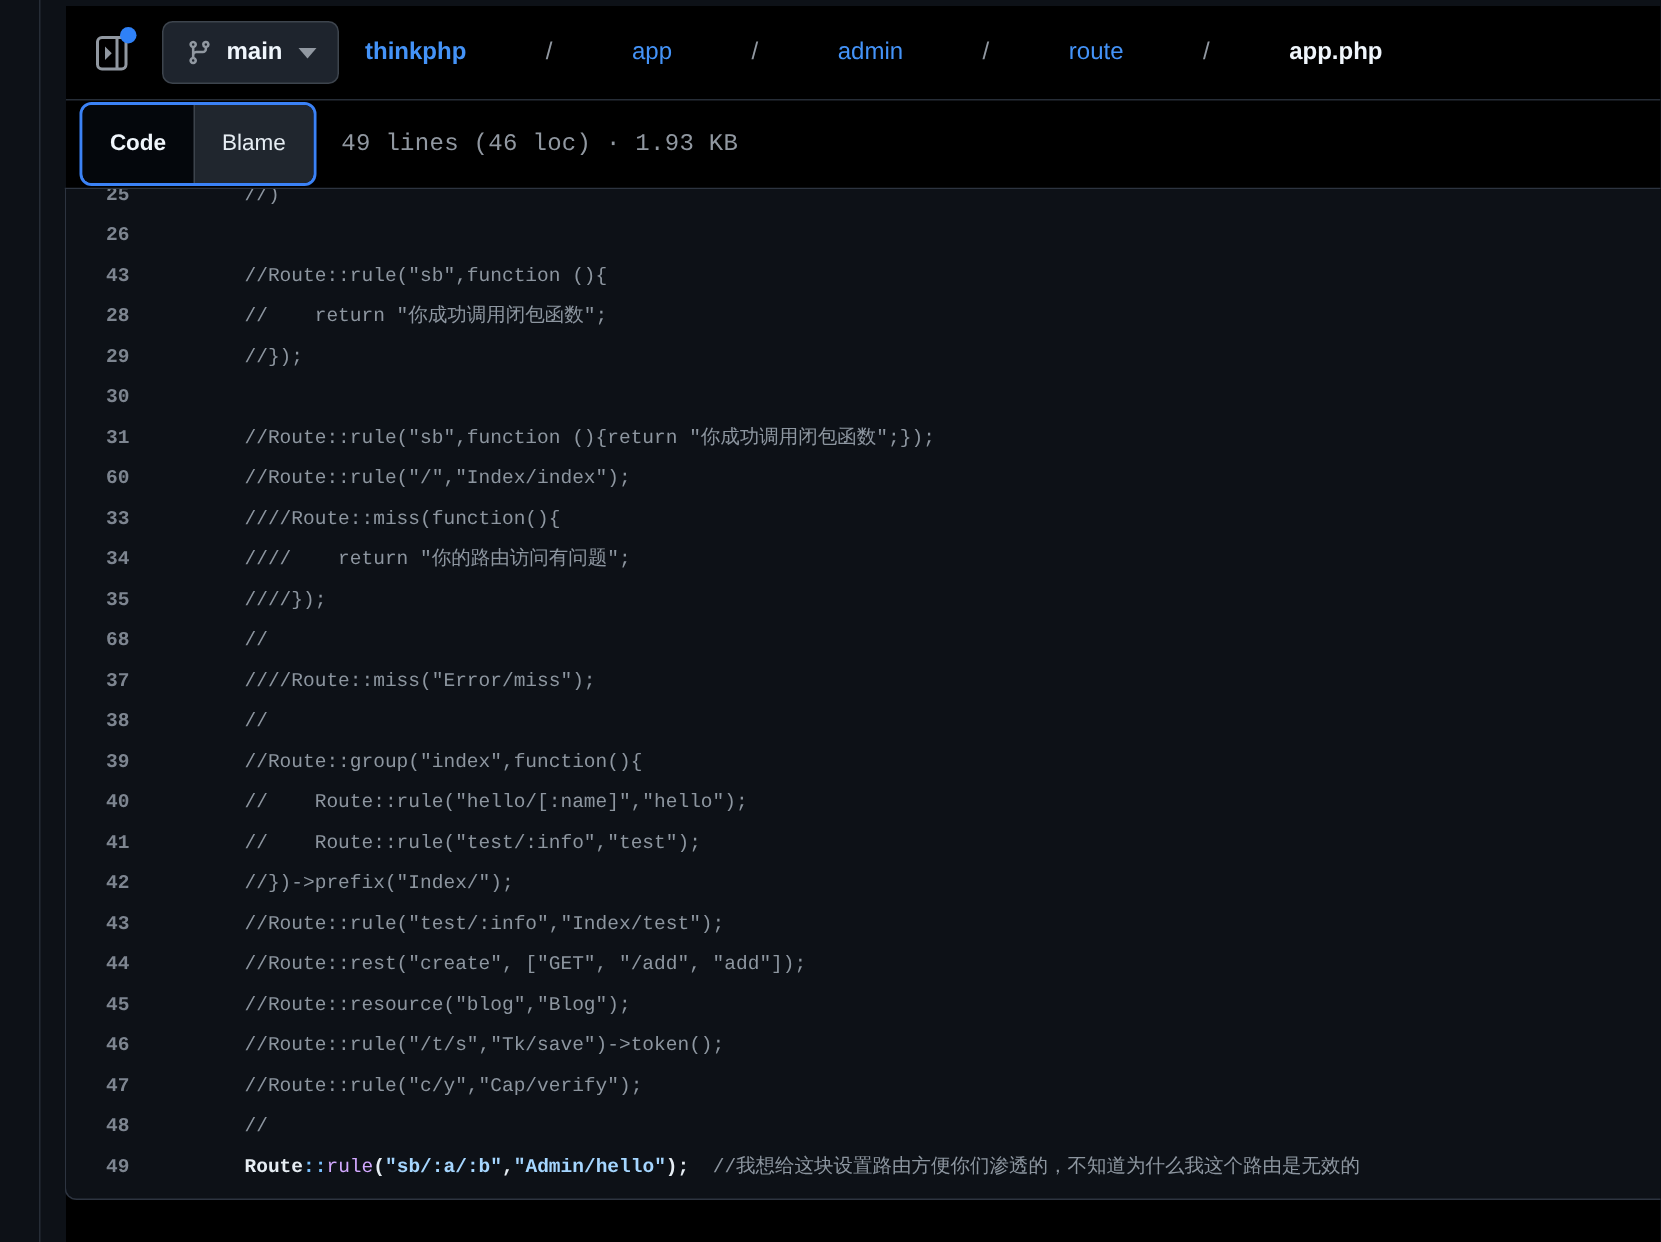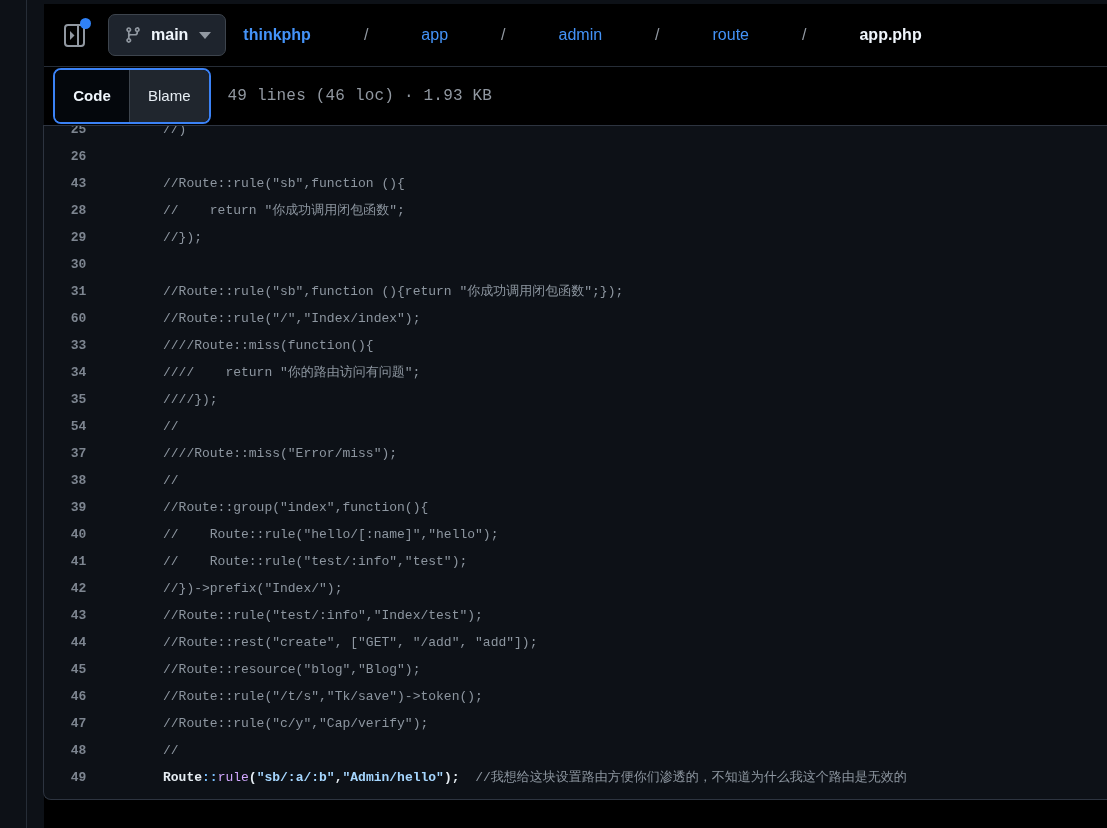--- a/index.html
+++ b/index.html
@@ -192,21 +192,21 @@
         </div>
         <div class="code-row">
           <div class="ln">34</div>
           <div class="lc"><span class="tok-comment">////    return "你的路由访问有问题";</span></div>
         </div>
         <div class="code-row">
           <div class="ln">35</div>
           <div class="lc"><span class="tok-comment">////});</span></div>
         </div>
         <div class="code-row">
-          <div class="ln">54</div>
+          <div class="ln">68</div>
           <div class="lc"><span class="tok-comment">//</span></div>
         </div>
         <div class="code-row">
           <div class="ln">37</div>
           <div class="lc"><span class="tok-comment">////Route::miss("Error/miss");</span></div>
         </div>
         <div class="code-row">
           <div class="ln">38</div>
           <div class="lc"><span class="tok-comment">//</span></div>
         </div>

